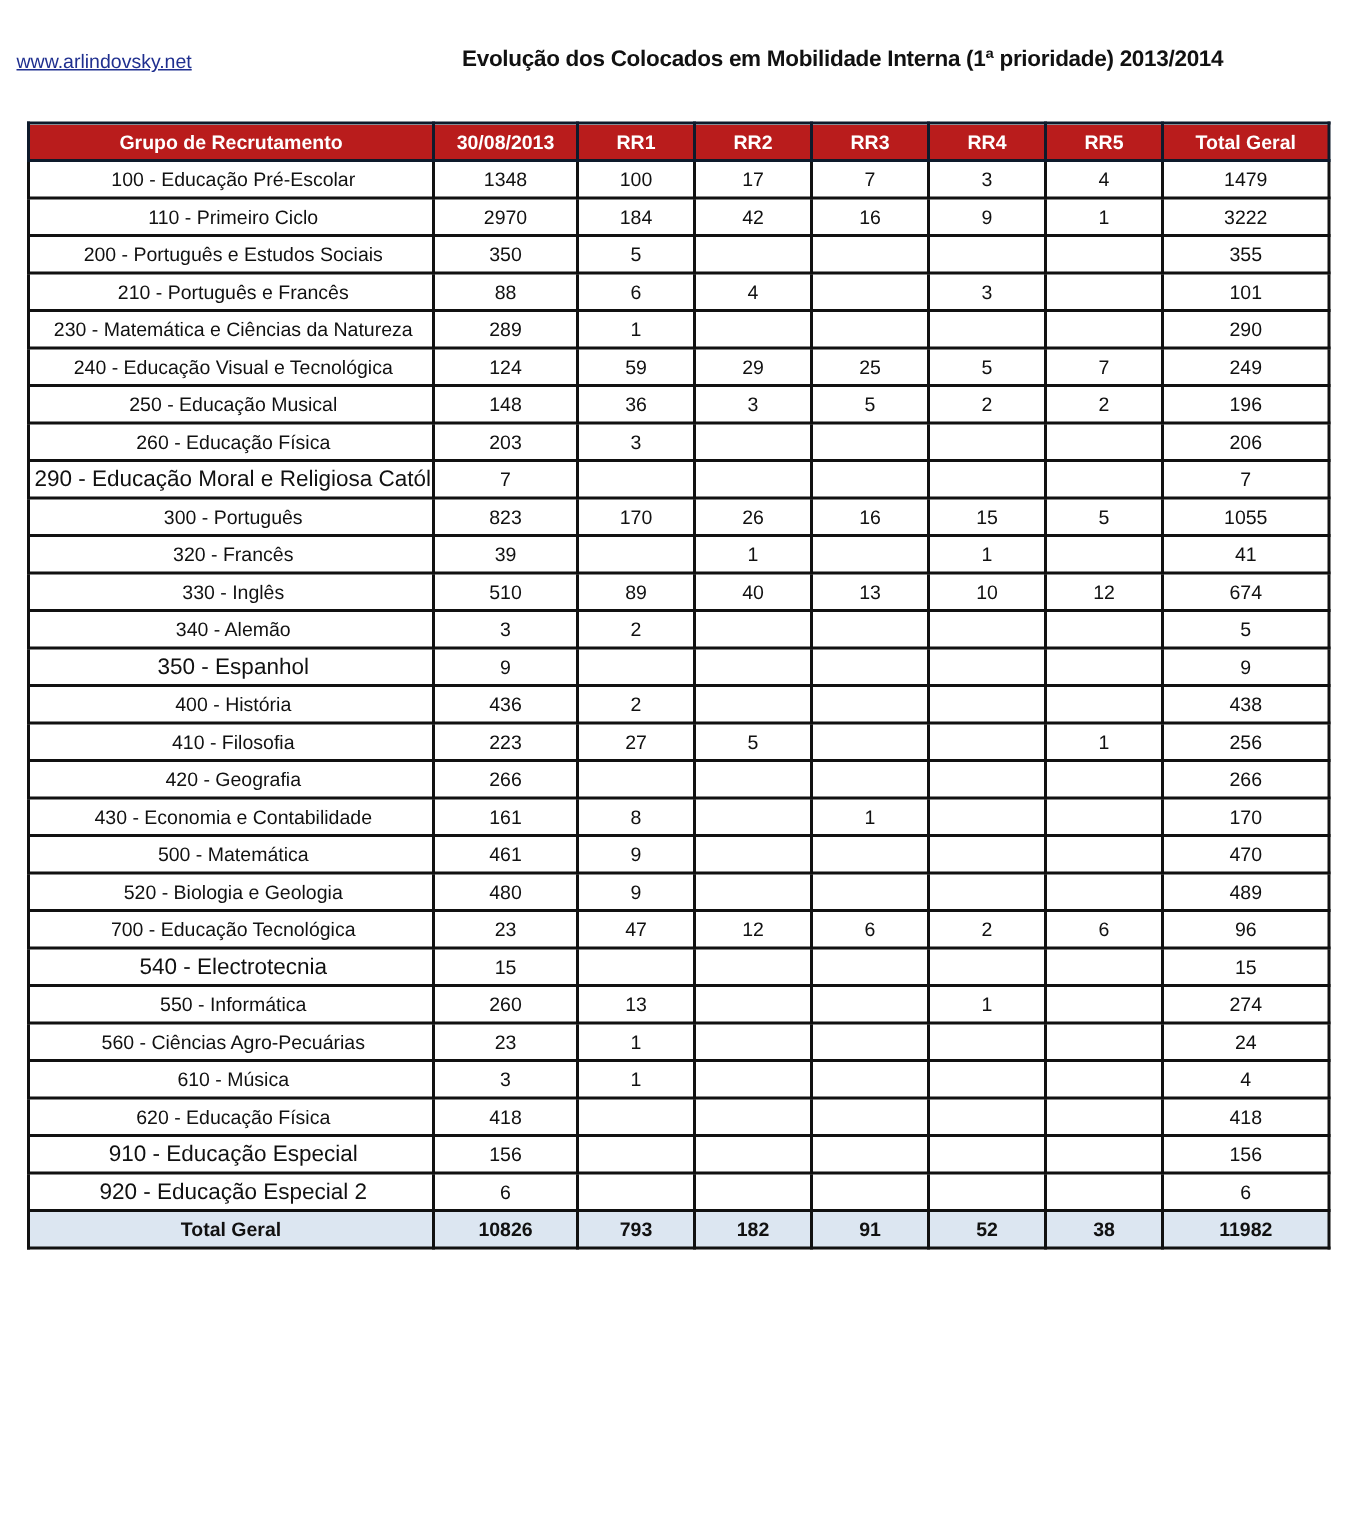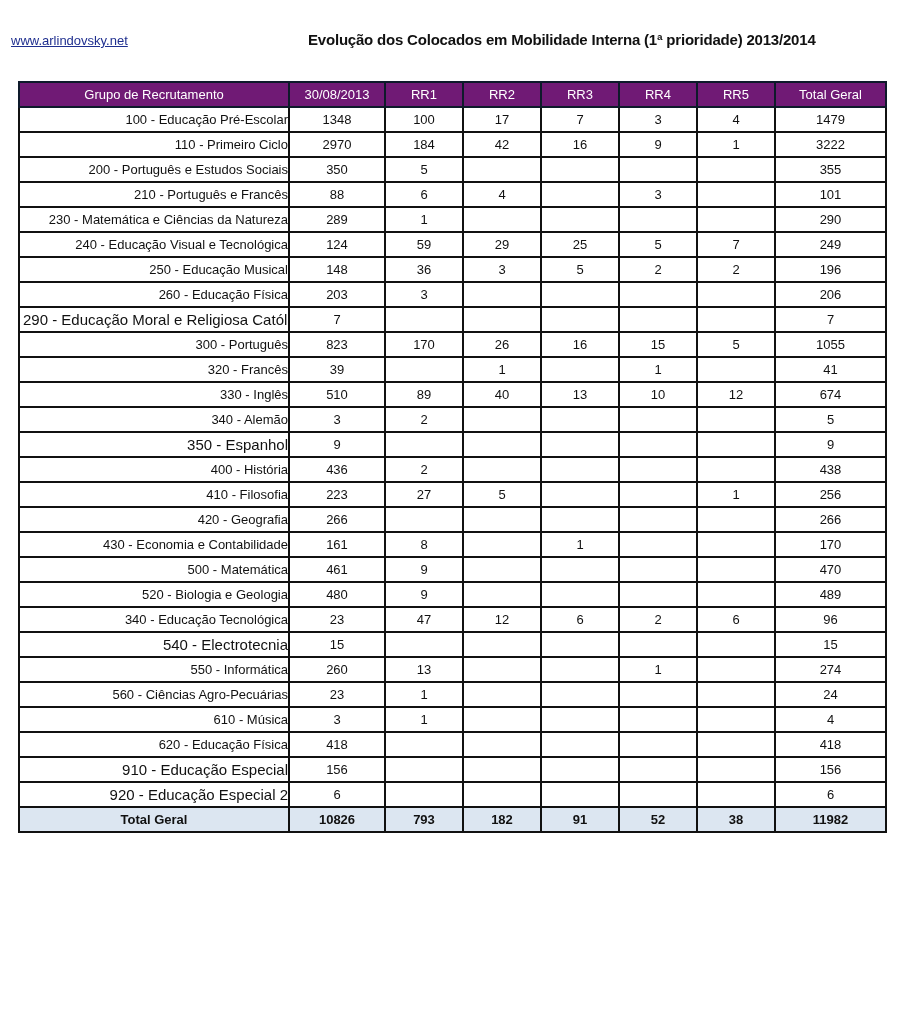--- a/index.html
+++ b/index.html
@@ -11,23 +11,23 @@
                font-weight: bold; color: #111; letter-spacing: -0.2px; }
   table.grid { position: absolute; left: 18px; top: 81px; border-collapse: collapse;
                table-layout: fixed; width: 867px; }
   table.grid col.c0 { width: 270px; }
   table.grid col.c1 { width: 96px; }
   table.grid col.cr { width: 78px; }
   table.grid col.ct { width: 111px; }
   table.grid th, table.grid td { border: 2px solid #111; padding: 0; height: 23px;
                font-size: 13px; text-align: center; vertical-align: middle;
                overflow: hidden; white-space: nowrap; }
-  table.grid thead th { background: #701a75; color: #ffffff; font-weight: normal;
+  table.grid thead th { background: #b91c1c; color: #ffffff; font-weight: bold;
                font-size: 13px; height: 23px; border-color: #0e1a2b; }
-  table.grid td.name { text-align: right; padding-left: 3px; }
+  table.grid td.name { text-align: center; padding-left: 3px; }
   table.grid td.name.big { font-size: 15px; }
   table.grid td.total { font-weight: normal; }
   table.grid tfoot td { background: #dce6f1; font-weight: bold; }
 </style>
 </head>
 <body>
 
 <a class="site-link">www.arlindovsky.net</a>
 <div class="doc-title">Evolução dos Colocados em Mobilidade Interna (1ª prioridade) 2013/2014</div>
 
@@ -249,21 +249,21 @@
         <td class="name">520 - Biologia e Geologia</td>
         <td>480</td>
         <td>9</td>
         <td></td>
         <td></td>
         <td></td>
         <td></td>
         <td class="total">489</td>
       </tr>
       <tr>
-        <td class="name">340 - Educação Tecnológica</td>
+        <td class="name">700 - Educação Tecnológica</td>
         <td>23</td>
         <td>47</td>
         <td>12</td>
         <td>6</td>
         <td>2</td>
         <td>6</td>
         <td class="total">96</td>
       </tr>
       <tr>
         <td class="name big">540 - Electrotecnia</td>

